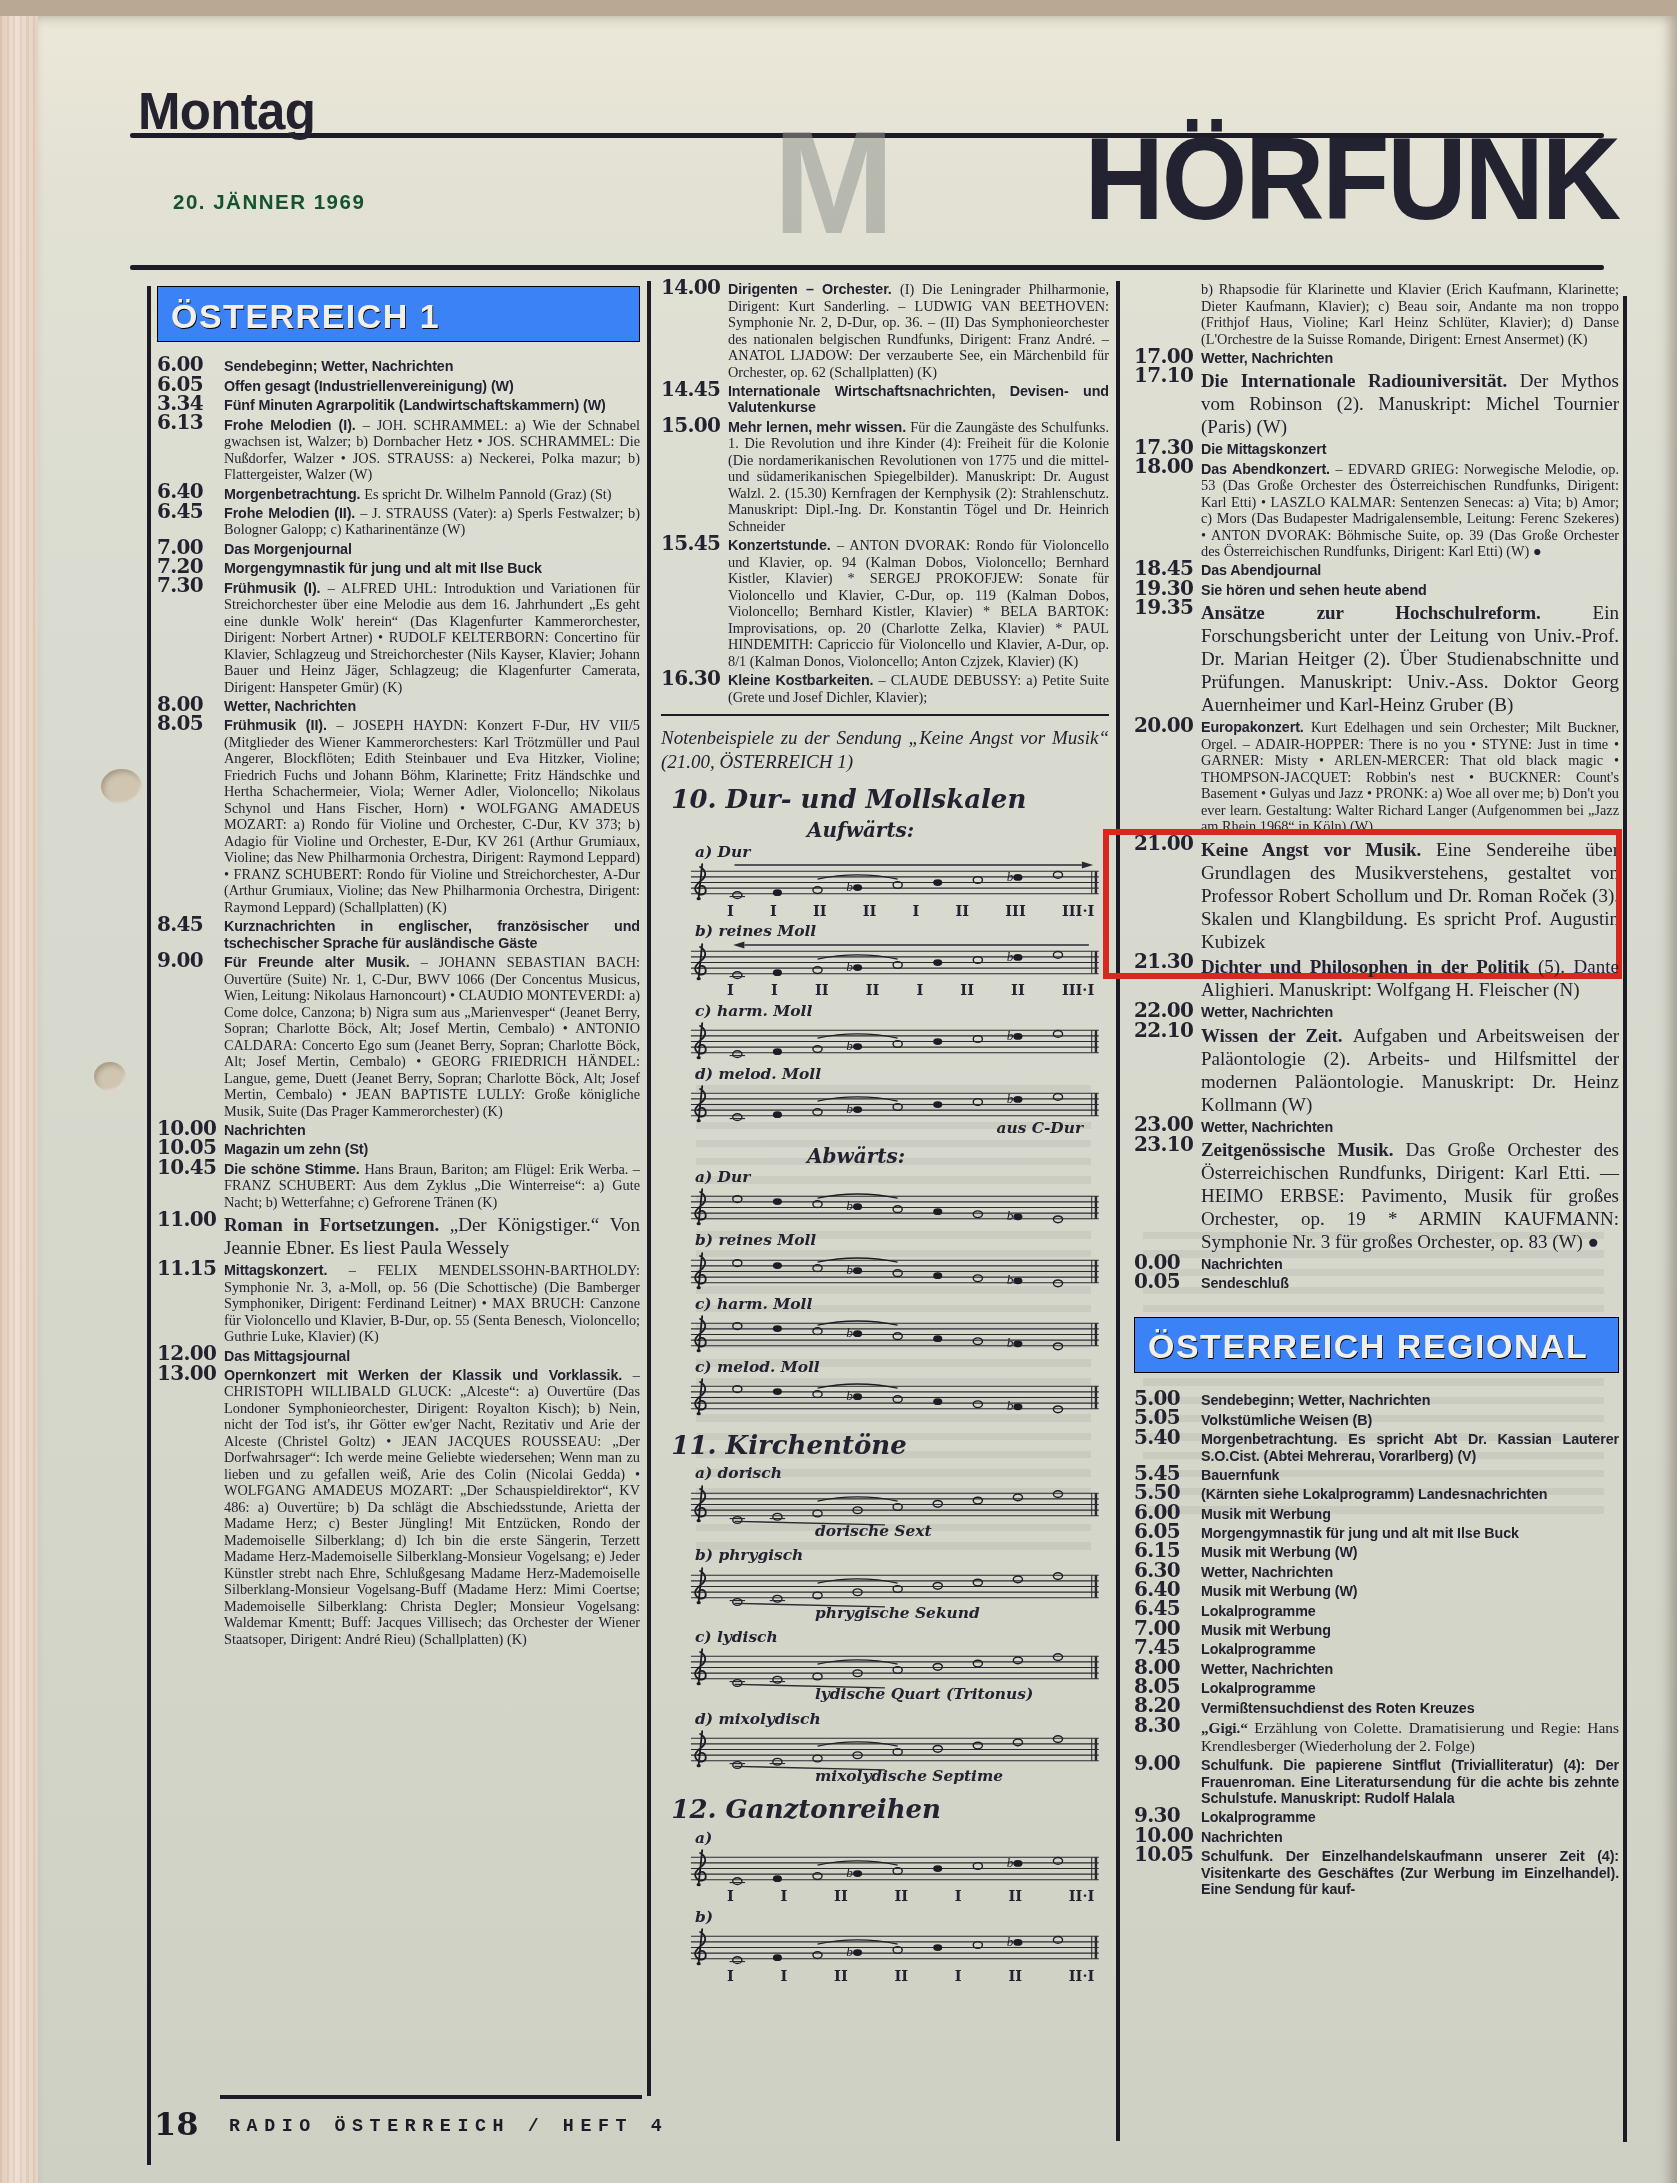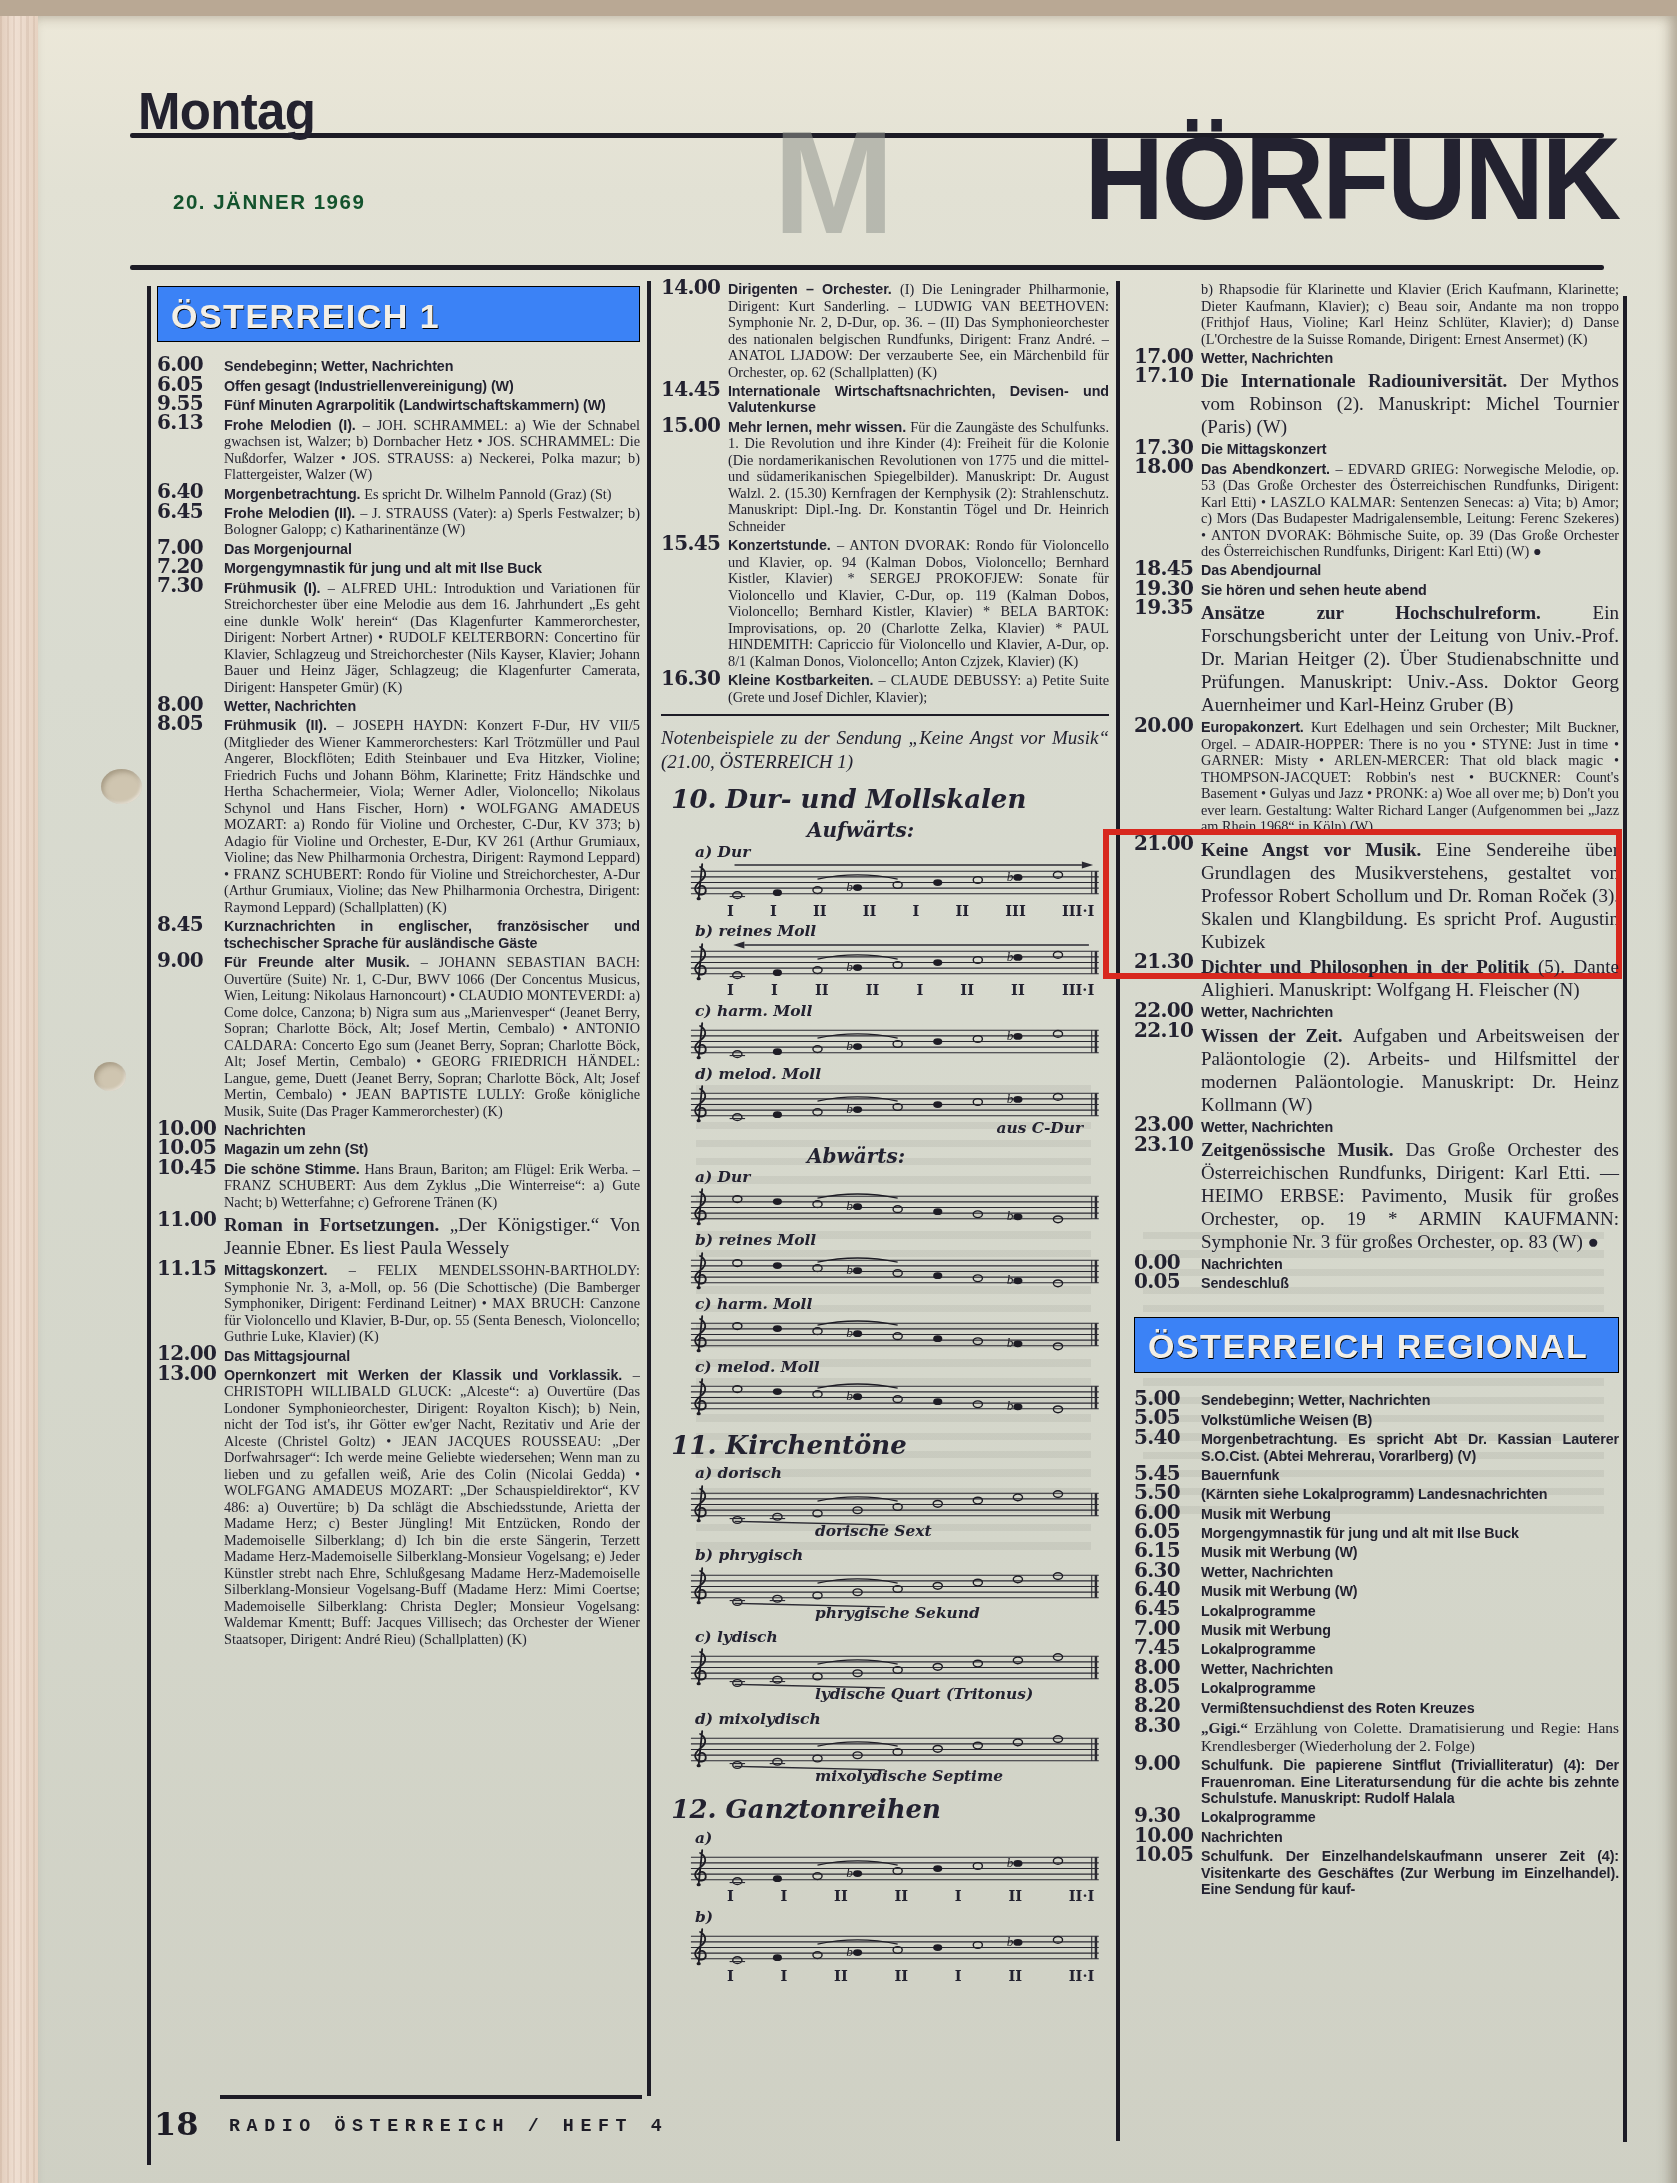--- a/index.html
+++ b/index.html
@@ -96,21 +96,21 @@
   <div class="vrule" style="left:1623px;top:280px;height:1846px"></div>
 
   <div class="bleed b1"></div>
   <div class="bleed b2"></div>
 
   <div class="col col-left">
     <div class="secbox">ÖSTERREICH 1</div>
     <div id="list-left">
         <div class="e k-s"><span class="tm">6.00</span><span class="lead">Sendebeginn; Wetter, Nachrichten </span></div>
         <div class="e k-s"><span class="tm">6.05</span><span class="lead">Offen gesagt </span><span class="rest">(Industriellenvereinigung) (W)</span></div>
-        <div class="e k-s"><span class="tm">9.55</span><span class="lead">Fünf Minuten Agrarpolitik </span><span class="rest">(Landwirtschaftskammern) (W)</span></div>
+        <div class="e k-s"><span class="tm">3.34</span><span class="lead">Fünf Minuten Agrarpolitik </span><span class="rest">(Landwirtschaftskammern) (W)</span></div>
         <div class="e k-m"><span class="tm">6.13</span><span class="lead">Frohe Melodien (I). </span><span class="rest">– JOH. SCHRAMMEL: a) Wie der Schnabel gwachsen ist, Walzer; b) Dornbacher Hetz • JOS. SCHRAMMEL: Die Nußdorfer, Walzer • JOS. STRAUSS: a) Neckerei, Polka mazur; b) Flattergeister, Walzer (W)</span></div>
         <div class="e k-m"><span class="tm">6.40</span><span class="lead">Morgenbetrachtung. </span><span class="rest">Es spricht Dr. Wilhelm Pannold (Graz) (St)</span></div>
         <div class="e k-m"><span class="tm">6.45</span><span class="lead">Frohe Melodien (II). </span><span class="rest">– J. STRAUSS (Vater): a) Sperls Festwalzer; b) Bologner Galopp; c) Katharinentänze (W)</span></div>
         <div class="e k-s"><span class="tm">7.00</span><span class="lead">Das Morgenjournal </span></div>
         <div class="e k-s"><span class="tm">7.20</span><span class="lead">Morgengymnastik für jung und alt mit Ilse Buck </span></div>
         <div class="e k-m"><span class="tm">7.30</span><span class="lead">Frühmusik (I). </span><span class="rest">– ALFRED UHL: Introduktion und Variationen für Streichorchester über eine Melodie aus dem 16. Jahrhundert „Es geht eine dunkle Wolk' herein“ (Das Klagenfurter Kammerorchester, Dirigent: Norbert Artner) • RUDOLF KELTERBORN: Concertino für Klavier, Schlagzeug und Streichorchester (Nils Kayser, Klavier; Johann Bauer und Heinz Jäger, Schlagzeug; die Klagenfurter Camerata, Dirigent: Hanspeter Gmür) (K)</span></div>
         <div class="e k-s"><span class="tm">8.00</span><span class="lead">Wetter, Nachrichten </span></div>
         <div class="e k-m"><span class="tm">8.05</span><span class="lead">Frühmusik (II). </span><span class="rest">– JOSEPH HAYDN: Konzert F-Dur, HV VII/5 (Mitglieder des Wiener Kammerorchesters: Karl Trötzmüller und Paul Angerer, Blockflöten; Edith Steinbauer und Eva Hitzker, Violine; Friedrich Fuchs und Johann Böhm, Klarinette; Fritz Händschke und Hertha Schachermeier, Viola; Werner Adler, Violoncello; Nikolaus Schynol und Hans Fischer, Horn) • WOLFGANG AMADEUS MOZART: a) Rondo für Violine und Orchester, C-Dur, KV 373; b) Adagio für Violine und Orchester, E-Dur, KV 261 (Arthur Grumiaux, Violine; das New Philharmonia Orchestra, Dirigent: Raymond Leppard) • FRANZ SCHUBERT: Rondo für Violine und Streichorchester, A-Dur (Arthur Grumiaux, Violine; das New Philharmonia Orchestra, Dirigent: Raymond Leppard) (Schallplatten) (K)</span></div>
         <div class="e k-s"><span class="tm">8.45</span><span class="lead">Kurznachrichten in englischer, französischer und tschechischer Sprache für ausländische Gäste </span></div>
         <div class="e k-m"><span class="tm">9.00</span><span class="lead">Für Freunde alter Musik. </span><span class="rest">– JOHANN SEBASTIAN BACH: Ouvertüre (Suite) Nr. 1, C-Dur, BWV 1066 (Der Concentus Musicus, Wien, Leitung: Nikolaus Harnoncourt) • CLAUDIO MONTEVERDI: a) Come dolce, Canzona; b) Nigra sum aus „Marienvesper“ (Jeanet Berry, Sopran; Charlotte Böck, Alt; Josef Mertin, Cembalo) • ANTONIO CALDARA: Concerto Ego sum (Jeanet Berry, Sopran; Charlotte Böck, Alt; Josef Mertin, Cembalo) • GEORG FRIEDRICH HÄNDEL: Langue, geme, Duett (Jeanet Berry, Sopran; Charlotte Böck, Alt; Josef Mertin, Cembalo) • JEAN BAPTISTE LULLY: Große königliche Musik, Suite (Das Prager Kammerorchester) (K)</span></div>

